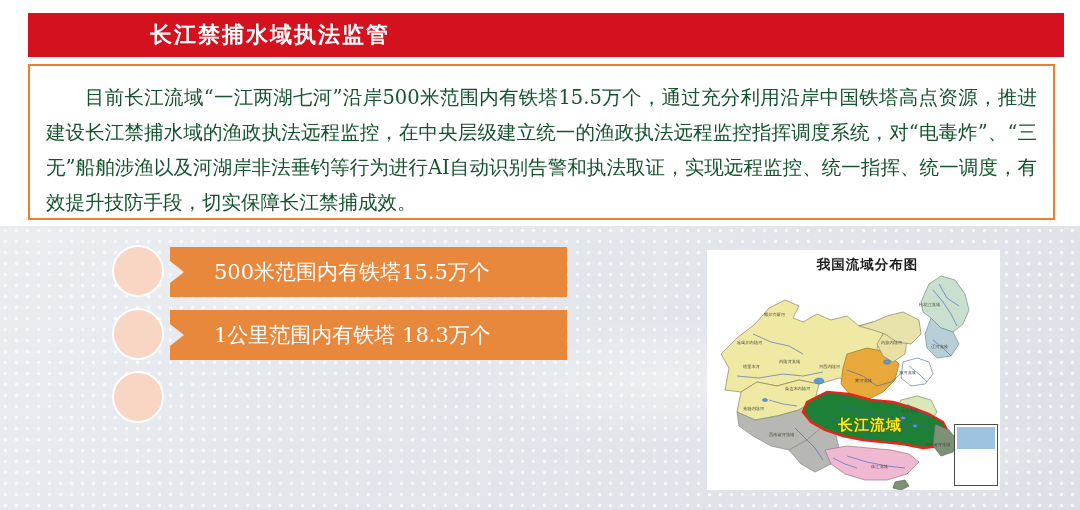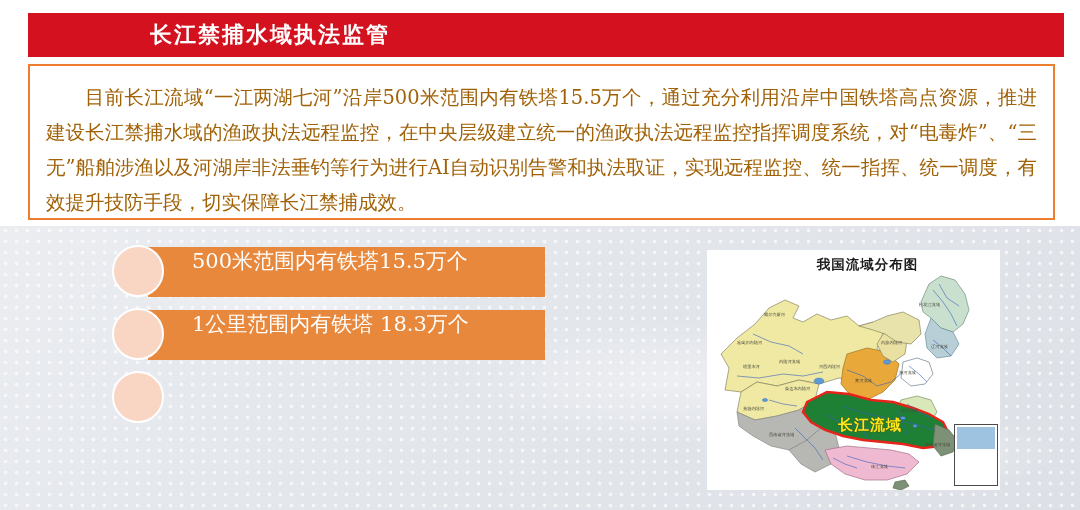--- a/index.html
+++ b/index.html
@@ -84,48 +84,48 @@
     width: 1027px;
     height: 156px;
     border: 2px solid #ed7d31;
     background: #ffffff;
     box-sizing: border-box;
   }
   #paragraph-text {
     margin: 14px 16px 0 16px;
     font-size: 19.5px;
     line-height: 35px;
-    color: #a16207;
+    color: #14532d;
     text-align: justify;
     text-indent: 2em;
     font-family: "DejaVu Serif", "Liberation Serif", serif;
     letter-spacing: 0px;
   }
 
   
   #stats {
     position: absolute;
     left: 112px;
     top: 247px;
   }
   .stat-row {
     position: relative;
     width: 443px;
     height: 50px;
     margin-bottom: 13px;
   }
   .stat-bar {
     position: absolute;
-    left: 36px;
+    left: 58px;
     top: 0;
     width: 397px;
     height: 50px;
     background: #e8883c;
     display: flex;
-    align-items: flex-start;
+    align-items: center;
     -webkit-clip-path: polygon(0 0, 100% 0, 100% 100%, 0 100%, 0 72%, 14px 50%, 0 28%);
     clip-path: polygon(0 0, 100% 0, 100% 100%, 0 100%, 0 72%, 14px 50%, 0 28%);
   }
   .stat-label {
     color: #ffffff;
     font-size: 21px;
     margin-left: 44px;
     white-space: nowrap;
     font-family: "DejaVu Serif", "Liberation Serif", serif;
   }

